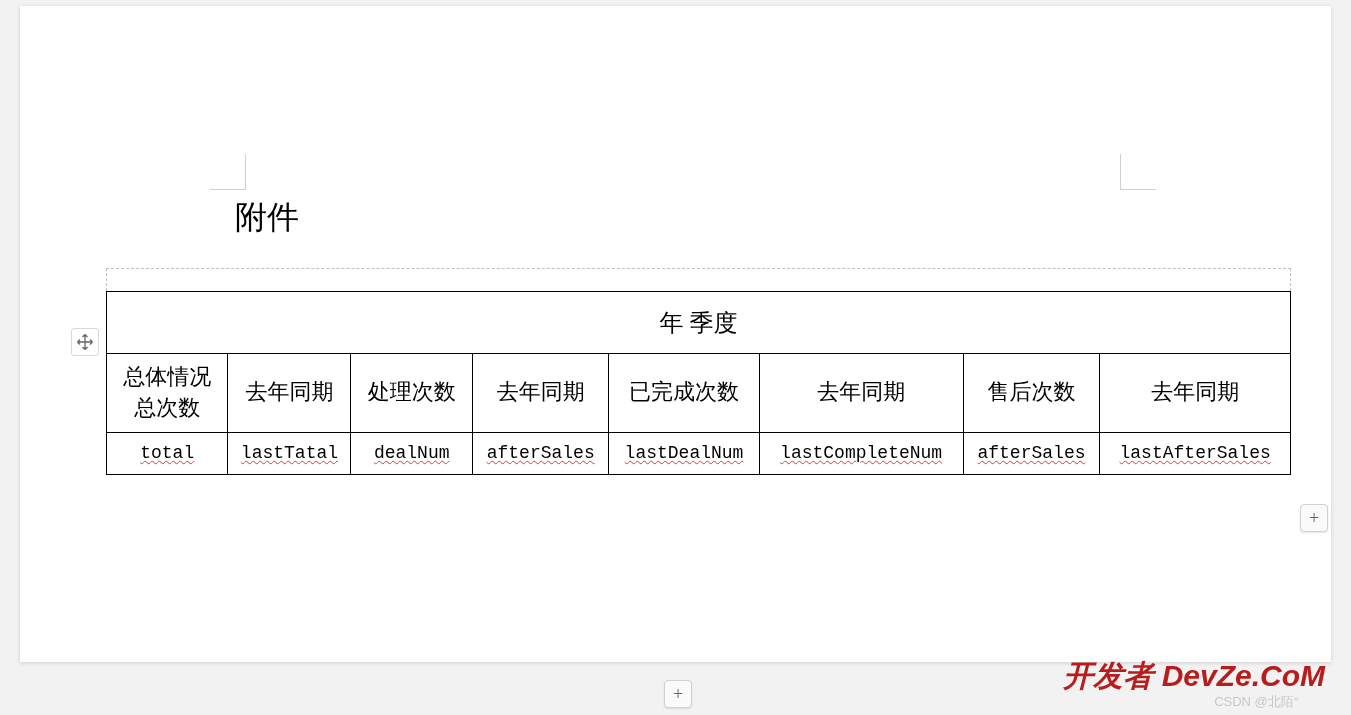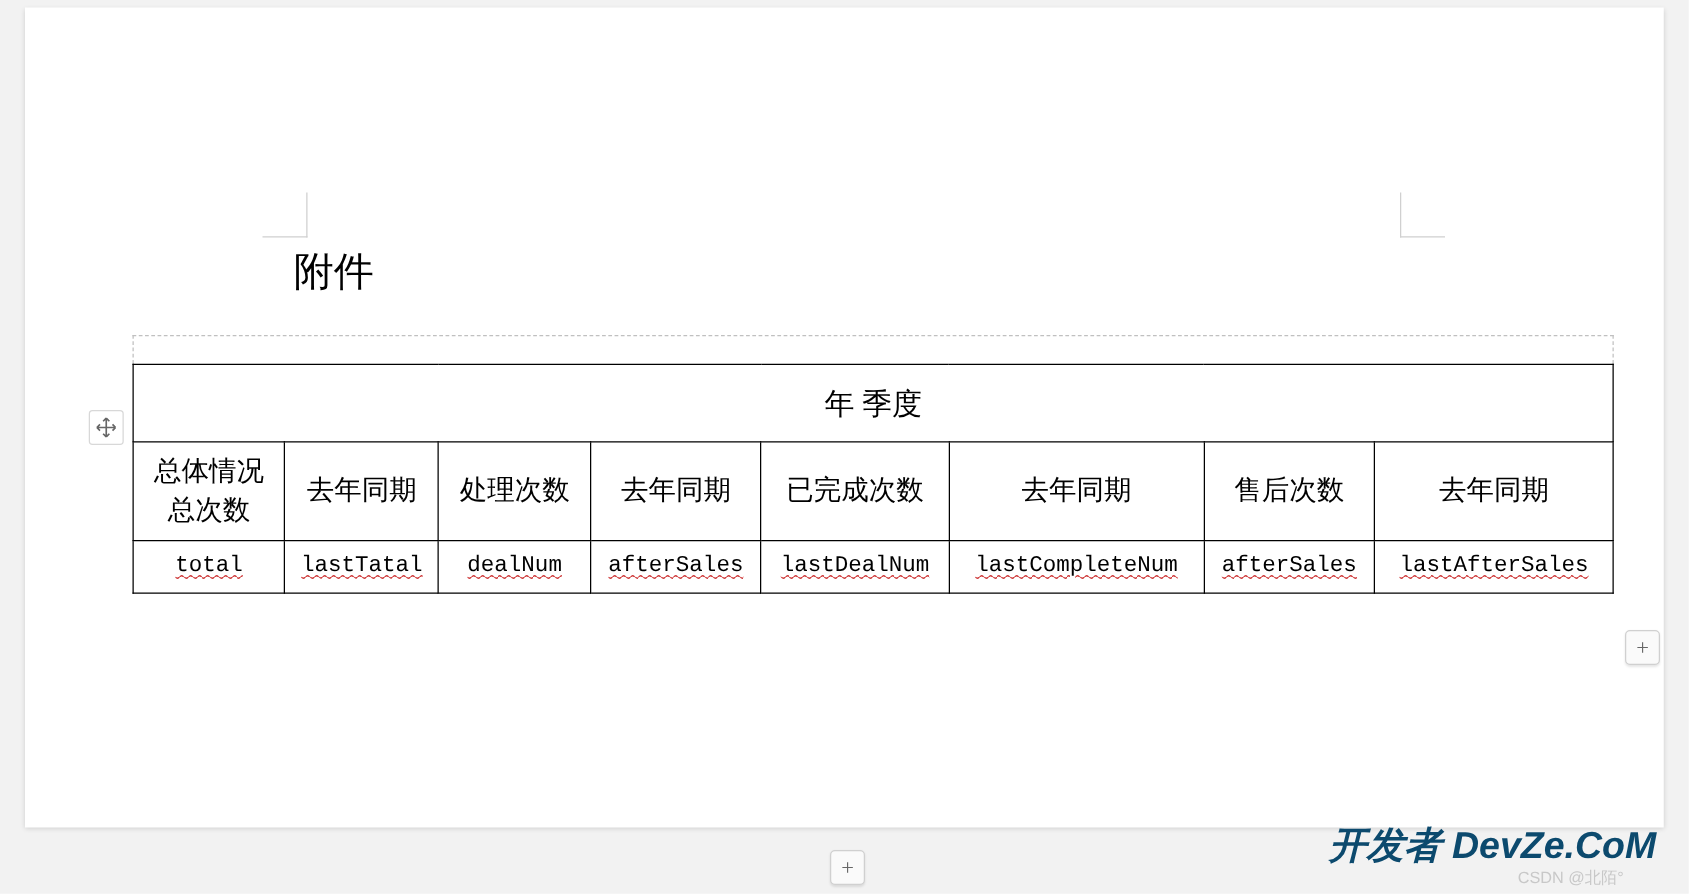--- a/index.html
+++ b/index.html
@@ -163,21 +163,21 @@
       font-family: Arial, sans-serif;
       z-index: 5;
     }
     .watermark-brand {
       position: absolute;
       right: 26px;
       bottom: 18px;
       font-size: 30px;
       font-weight: bold;
       font-style: italic;
-      color: #0c4a6e;
+      color: #b91c1c;
       font-family: Arial, sans-serif;
       z-index: 6;
       letter-spacing: 0px;
     }
   </style>
 </head>
 <body>
 
 <div class="page-container">
 

